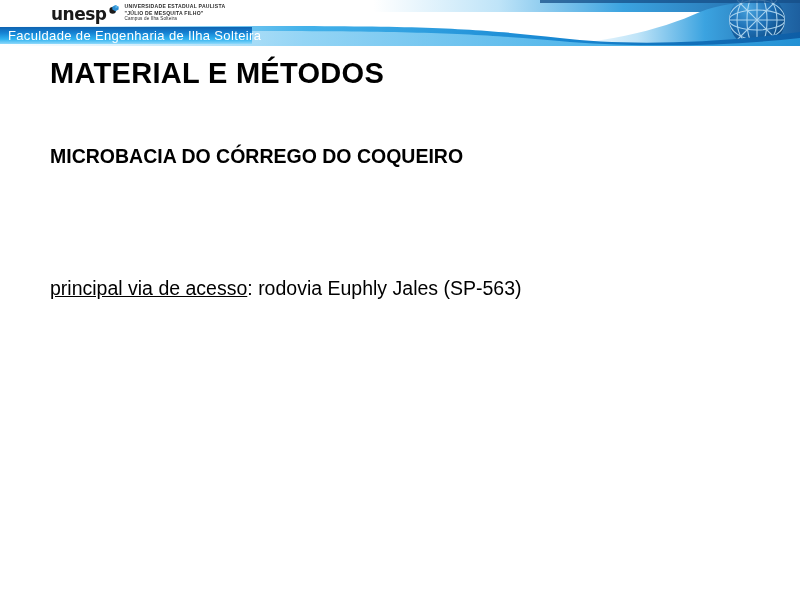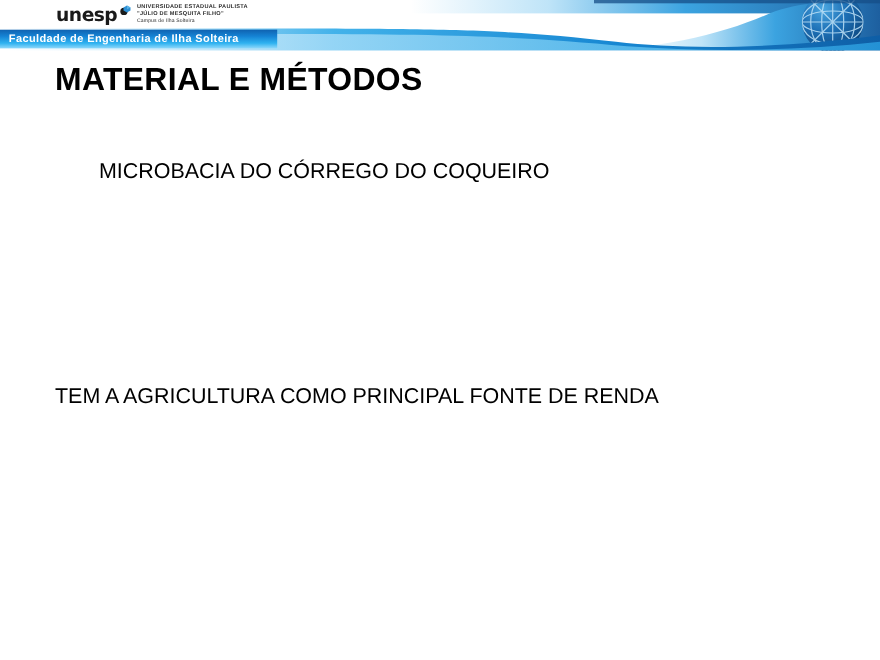--- a/index.html
+++ b/index.html
@@ -85,22 +85,22 @@
     left: 0;
     top: 27px;
     width: 252px;
     height: 17px;
     background: linear-gradient(to bottom, #0f62b0 0%, #1583d4 35%, #2fb2f0 72%, #8fd9fb 100%);
     display: flex;
     align-items: center;
   }
   #faculty-label {
     font-family: "Liberation Sans", sans-serif;
-    font-weight: bold;
-    font-size: 10px;
+    font-weight: normal;
+    font-size: 13px;
     color: #ffffff;
     letter-spacing: 0.35px;
     padding-left: 8px;
     white-space: nowrap;
   }
 
   
   #content {
     position: absolute;
     left: 0;
@@ -130,21 +130,21 @@
   }
 
   .body-line {
     font-family: "Liberation Sans", sans-serif;
     font-size: 19.5px;
     color: #000000;
     white-space: nowrap;
     line-height: 24px;
     margin: 0;
   }
-  .body-line.bold { font-weight: normal; margin-left: 40px; }
+  .body-line.bold { font-weight: bold; }
   .line-spacer { height: 36px; }
   .para-gap { height: 36px; }
   .lbl-underline { text-decoration: underline; }
   .sup { font-size: 12px; vertical-align: super; line-height: 0; }
 </style>
 </head>
 <body>
 
 <div id="slide">
 
@@ -249,21 +249,23 @@
       <div class="body-line bold">MICROBACIA DO CÓRREGO DO COQUEIRO</div>
 
       <div class="line-spacer"></div>
 
 
       <div class="line-spacer"></div>
 
 
       <div class="line-spacer"></div>
 
+      <div class="body-line">
+        <span class="lbl-underline">principal via de acesso</span><span>: </span><span>rodovia Euphly Jales (SP-563)</span>
+      </div>
 
       <div class="para-gap"></div>
       <div class="line-spacer"></div>
 
-      <div class="body-line">TEM A AGRICULTURA COMO PRINCIPAL FONTE DE RENDA</div>
 
     </div>
   </div>
 </div>
 
 </body></html>

